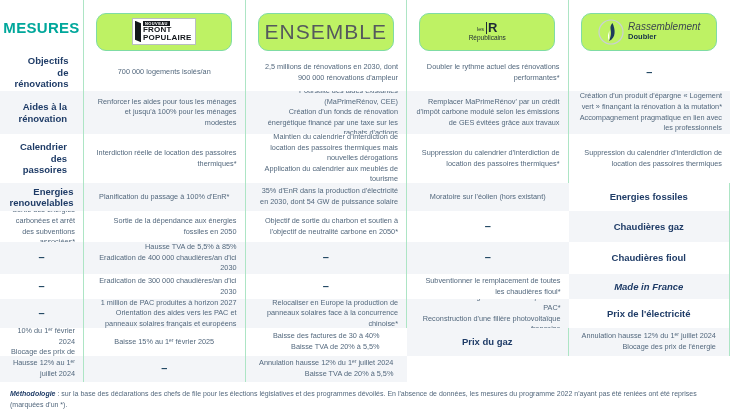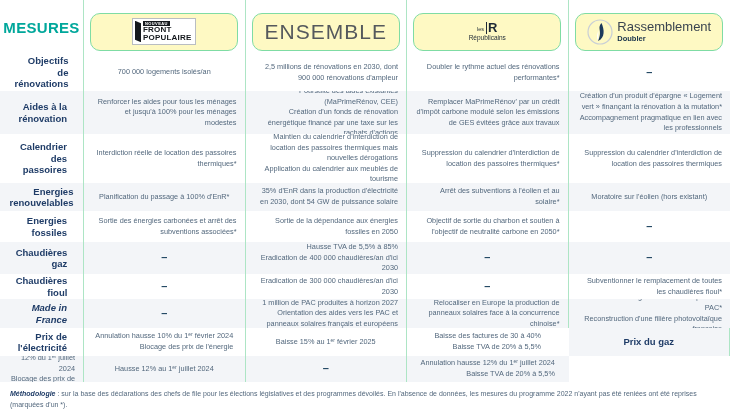--- a/index.html
+++ b/index.html
@@ -23,22 +23,22 @@
   .hcell{ padding:2px 4px; }
   .mesures{ color:#00a79b; font-weight:bold; font-size:15px; letter-spacing:.3px; }
 
   .label{ color:#1f3c67; font-weight:bold; font-size:9.5px; line-height:1.2; padding:2px 16px; }
   .label.italic{ font-style:italic; }
 
   .value{ color:#53687d; font-size:7.3px; line-height:1.45; white-space:pre-line; }
   .value.dash{ color:#1e4560; font-weight:bold; font-size:11px; }
 
   .party-box{
-    width:148px; height:38px; border:1.5px solid #7fdca4; border-radius:10px;
-    display:flex; align-items:center; justify-content:center; background:#fef9c3;margin-top:9px;
+    width:136px; height:38px; border:1.5px solid #7fdca4; border-radius:10px;
+    display:flex; align-items:center; justify-content:center; background:#bef264;margin-top:9px;
   }
 
   
   .logo-nfp{ display:flex; align-items:stretch; border:1px solid #b9bdc2; background:#fff; padding:2px 4px 2px 2px; }
   .nfp-flag{ width:6px; background:#14181c; margin-right:2px; clip-path:polygon(0 0,100% 12%,100% 100%,0 88%); }
   .nfp-text{ display:flex; flex-direction:column; align-items:flex-start; }
   .nfp-top{ font-size:4px; font-weight:bold; color:#fff; background:#14181c; padding:0 2px; letter-spacing:.4px; line-height:1.3; }
   .nfp-main{ font-size:8px; font-weight:800; color:#14181c; line-height:1.02; letter-spacing:.2px; }
 
   
@@ -47,21 +47,21 @@
   
   .logo-lr{ display:flex; flex-direction:column; align-items:center; color:#1d2935; }
   .lr-top{ display:flex; align-items:flex-end; gap:2px; line-height:1; }
   .lr-les{ font-size:5.5px; margin-bottom:1px; }
   .lr-mono{ font-size:13px; font-weight:bold; line-height:.9; border-left:1.5px solid #1d2935; padding-left:1px; }
   .lr-name{ font-size:6.5px; line-height:1.1; }
 
   
   .logo-rn{ display:flex; align-items:center; gap:4px; }
   .rn-text{ display:flex; flex-direction:column; align-items:flex-start; line-height:1.15; }
-  .rn-l1{ font-size:13px; color:#3a4450; }
+  .rn-l1{ font-size:10px; color:#3a4450;font-style:italic; }
   .rn-l2{ font-size:7.5px; font-weight:bold; color:#16304a; }
 
   
   .footer{ padding:7px 10px 0 10px; font-size:7px; color:#53687d; line-height:1.5; }
   .footer .lead{ font-weight:bold; font-style:italic; color:#1f3c67; }
 </style>
 </head>
 <body>
 
 <div id="app">
@@ -130,21 +130,20 @@
 Accompagnement pragmatique en lien avec les professionnels</div>
       <div class="cell label">Calendrier des passoires</div>
       <div class="cell value">Interdiction réelle de location des passoires thermiques*</div>
       <div class="cell value">Maintien du calendrier d'interdiction de location des passoires thermiques mais nouvelles dérogations
 Application du calendrier aux meublés de tourisme</div>
       <div class="cell value">Suppression du calendrier d'interdiction de location des passoires thermiques*</div>
       <div class="cell value lastcol">Suppression du calendrier d'interdiction de location des passoires thermiques</div>
       <div class="cell label stripe">Energies renouvelables</div>
       <div class="cell value stripe">Planification du passage à 100% d'EnR*</div>
       <div class="cell value stripe">35% d'EnR dans la production d'électricité en 2030, dont 54 GW de puissance solaire</div>
-      <div class="cell value stripe">Arrêt des subventions à l'éolien et au solaire*</div>
       <div class="cell value stripe lastcol">Moratoire sur l'éolien (hors existant)</div>
       <div class="cell label">Energies fossiles</div>
       <div class="cell value">Sortie des énergies carbonées et arrêt des subventions associées*</div>
       <div class="cell value">Sortie de la dépendance aux énergies fossiles en 2050</div>
       <div class="cell value">Objectif de sortie du charbon et soutien à l'objectif de neutralité carbone en 2050*</div>
       <div class="cell value dash lastcol">–</div>
       <div class="cell label stripe">Chaudières gaz</div>
       <div class="cell value stripe dash">–</div>
       <div class="cell value stripe">Hausse TVA de 5,5% à 85%
 Eradication de 400 000 chaudières/an d'ici 2030</div>

